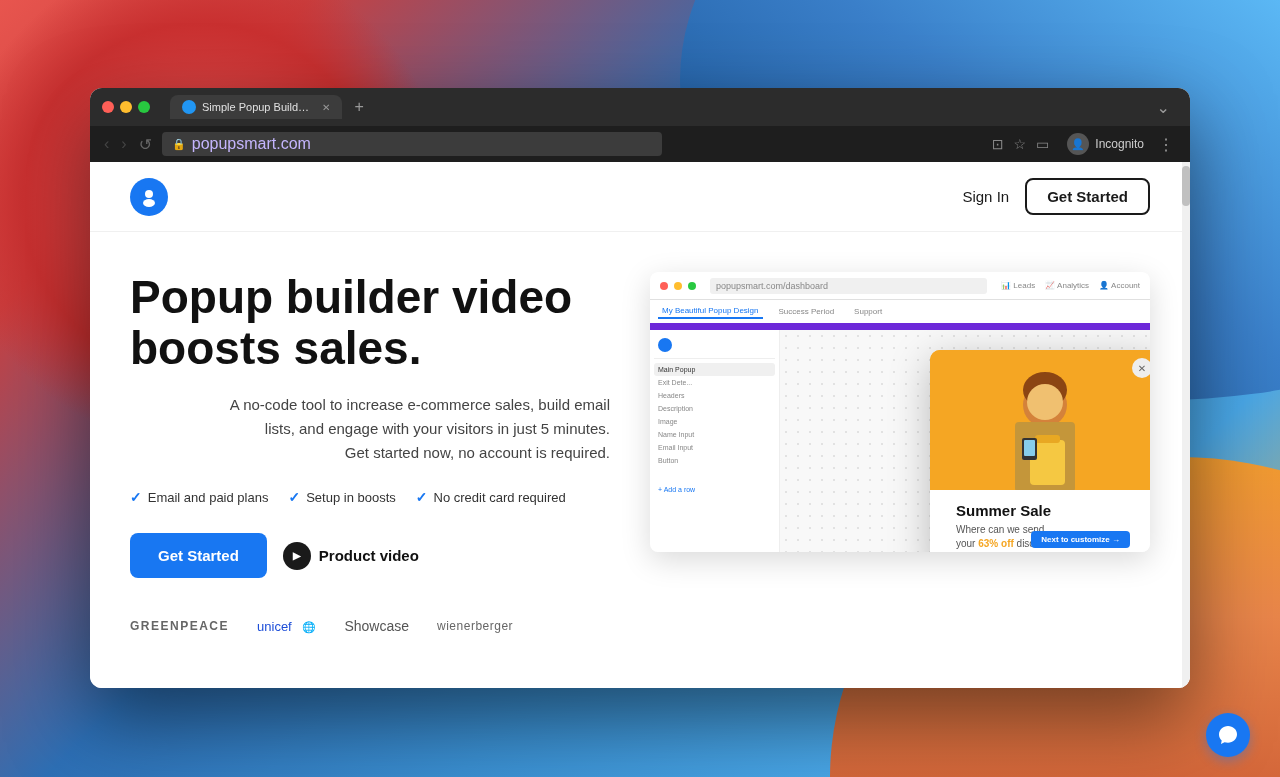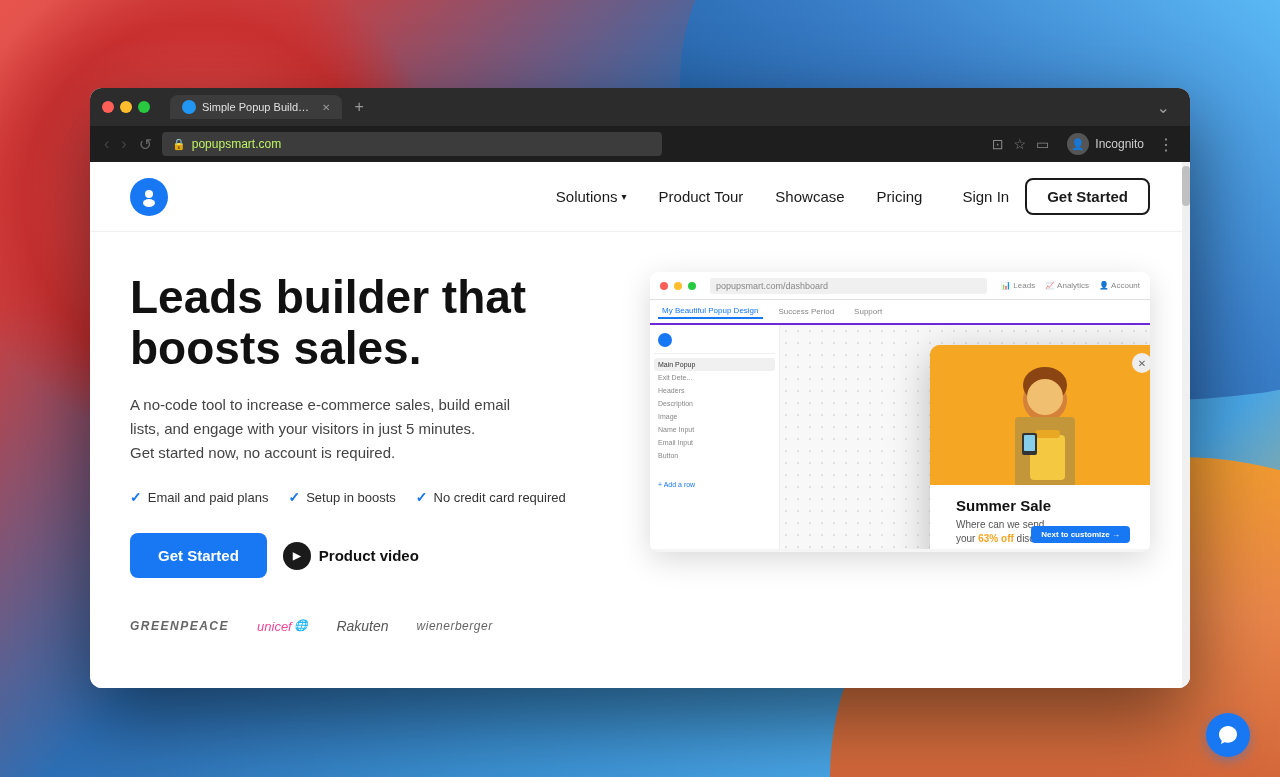--- a/index.html
+++ b/index.html
@@ -151,21 +151,21 @@
       background: #3c3c3c;
       border-radius: 4px;
       height: 24px;
       display: flex;
       align-items: center;
       padding: 0 10px;
       gap: 6px;
       max-width: 500px;
     }
     .lock-icon { font-size: 11px; color: #999; }
-    .url-text { color: #bef264; font-size: 12px; }
+    .url-text { color: #c4b5fd; font-size: 16px; }
     .toolbar-icons {
       margin-left: auto;
       display: flex;
       align-items: center;
       gap: 10px;
       color: #888;
       font-size: 14px;
     }
     .incognito-area {
       display: flex;
@@ -282,20 +282,21 @@
       font-weight: 800;
       line-height: 1.1;
       color: #111;
       margin-bottom: 20px;
     }
     .hero-subtitle {
       font-size: 15px;
       color: #444;
       line-height: 1.6;
       margin-bottom: 24px;
+      text-align: right;
     }
     .hero-checks {
       display: flex;
       gap: 20px;
       margin-bottom: 28px;
       flex-wrap: wrap;
     }
     .check-item {
       display: flex;
       align-items: center;
@@ -344,24 +345,23 @@
       align-items: center;
       justify-content: center;
       color: white;
       font-size: 10px;
     }
     .brand-logos {
       display: flex;
       align-items: center;
       gap: 28px;
       margin-top: 20px;
-      font-style: italic;
     }
     .brand-greenpeace { font-size: 12px; font-weight: 700; color: #666; letter-spacing: 1.5px; }
-    .brand-unicef { font-size: 13px; color: #ec4899; display: flex; align-items: flex-start; gap: 3px; }
+    .brand-unicef { font-size: 13px; color: #1d4ed8; display: flex; align-items: flex-end; gap: 11px; }
     .brand-rakuten { font-size: 14px; color: #555; }
     .brand-wienerberger { font-size: 12px; color: #666; letter-spacing: 0.5px; }
 
     
     .hero-right {
       flex: 1;
       position: relative;
       height: 320px;
     }
     .mockup-browser {
@@ -398,21 +398,21 @@
       align-items: center;
       padding: 0 6px;
     }
     .mockup-url { font-size: 9px; color: #888; }
     .mockup-nav-tabs {
       background: #fff;
       display: flex;
       align-items: center;
       padding: 4px 8px;
       gap: 12px;
-      border-bottom: 2px solid #6d28d9;
+      border-bottom: 7px solid #6d28d9;
     }
     .mockup-nav-tab {
       font-size: 8px;
       color: #888;
       padding: 2px 4px;
     }
     .mockup-nav-tab.active { color: #1877F2; border-bottom: 2px solid #1877F2; }
     .mockup-body {
       display: flex;
       height: calc(100% - 56px);
@@ -608,46 +608,31 @@
     <nav class="navbar">
       <div class="logo">
         <div class="logo-icon">
           <svg width="22" height="22" viewBox="0 0 22 22" fill="none">
             <circle cx="11" cy="11" r="10" fill="#1877F2"></circle>
             <circle cx="11" cy="8" r="4" fill="white"></circle>
             <ellipse cx="11" cy="17" rx="6" ry="4" fill="white"></ellipse>
           </svg>
         </div>
       </div>
-      <div class="nav-links">
-        <a class="nav-link">
-          <span>Solutions</span>
-          <span style="font-size:10px;">▾</span>
-        </a>
-        <a class="nav-link">
-          <span>Product Tour</span>
-        </a>
-        <a class="nav-link">
-          <span>Showcase</span>
-        </a>
-        <a class="nav-link">
-          <span>Pricing</span>
-        </a>
-      </div>
       <div class="nav-actions">
         <button class="sign-in-btn">Sign In</button>
         <button class="get-started-btn">Get Started</button>
       </div>
     </nav>
 
     <div class="hero">
 
       <div class="hero-left">
         <h1 class="hero-title">
-          <span>Leads builder that</span><br>
+          <span>Popup builder video</span><br>
           <span>boosts sales.</span>
         </h1>
         <p class="hero-subtitle">
           A no-code tool to increase e-commerce sales, build email<br>
           lists, and engage with your visitors in just 5 minutes.<br>
           Get started now, no account is required.
         </p>
         <div class="hero-checks">
           <div class="check-item">
             <span class="check-mark">✓</span>
@@ -669,21 +654,21 @@
             <span>Product video</span>
           </button>
         </div>
 
         <div class="brand-logos">
           <span class="brand-greenpeace">GREENPEACE</span>
           <div class="brand-unicef">
             <span>unicef</span>
             <span style="font-size:11px;">🌐</span>
           </div>
-          <span class="brand-rakuten">Rakuten</span>
+          <span class="brand-rakuten">Showcase</span>
           <span class="brand-wienerberger">wienerberger</span>
         </div>
       </div>
 
       <div class="hero-right">
 
         <div class="mockup-browser">
 
           <div class="mockup-topbar">
             <div class="mockup-dot mockup-dot-r"></div>

